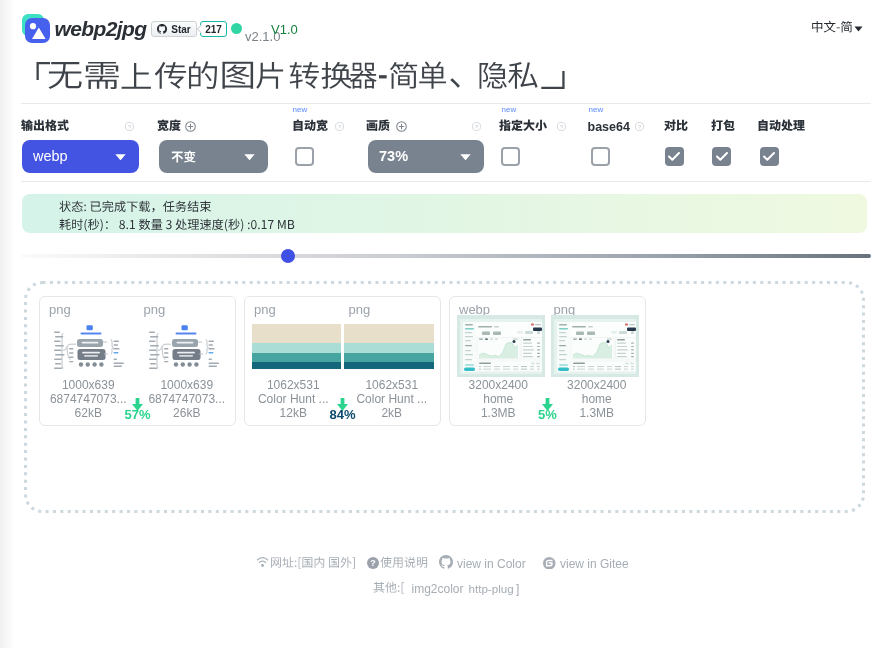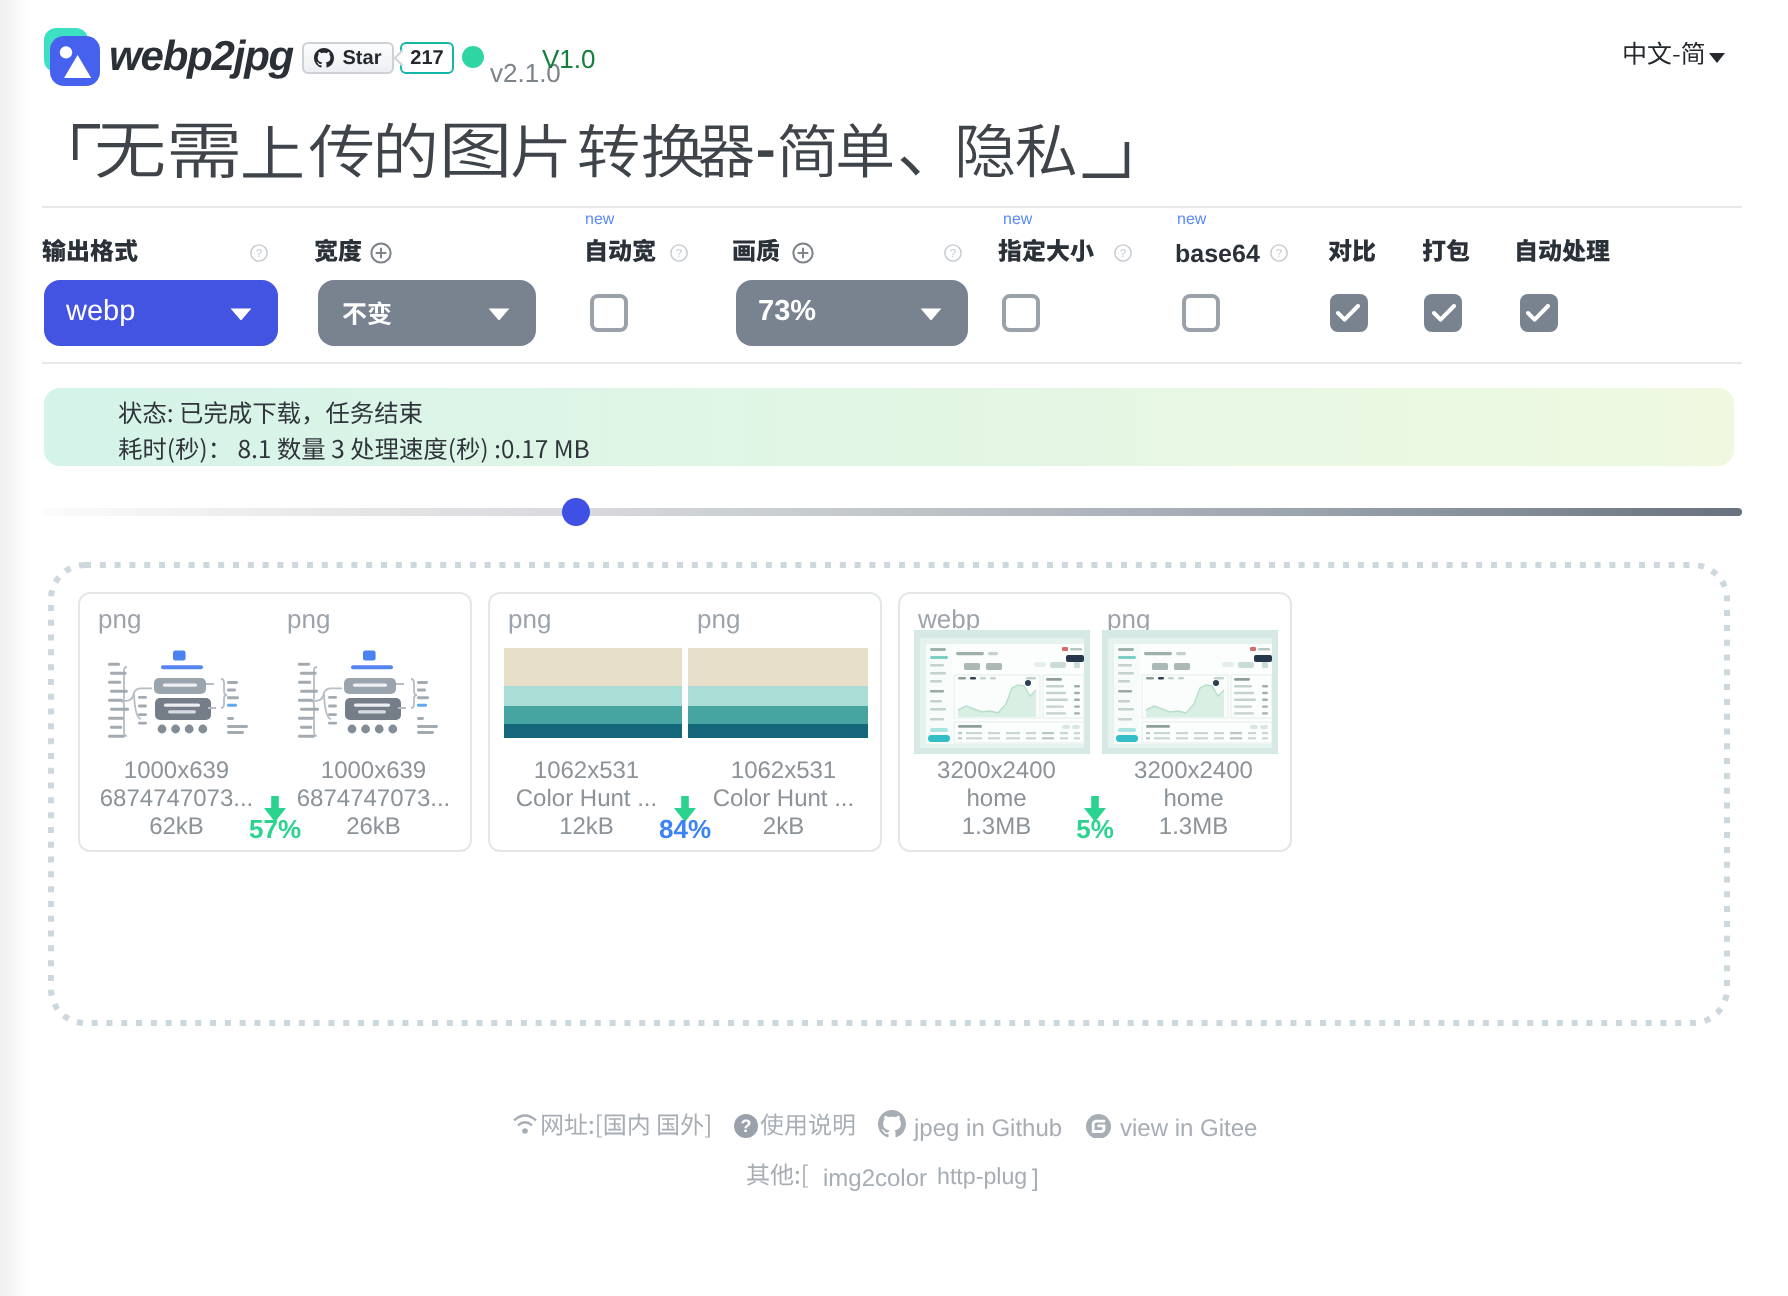--- a/index.html
+++ b/index.html
@@ -210,21 +210,21 @@
 <div class="abs" style="left:107.5px;top:407px;width:60px;text-align:center;font-size:13px;font-weight:bold;color:#2bd48e">57%</div>
 <div class="abs" style="left:233.25px;top:377.5px;width:120px;text-align:center;font-size:12px;color:#8b9298">1062x531</div>
 <div class="abs" style="left:233.25px;top:391.5px;width:120px;text-align:center;font-size:12px;color:#8b9298">Color Hunt ...</div>
 <div class="abs" style="left:233.25px;top:405.5px;width:120px;text-align:center;font-size:12px;color:#8b9298">12kB</div>
 <div class="abs" style="left:331.75px;top:377.5px;width:120px;text-align:center;font-size:12px;color:#8b9298">1062x531</div>
 <div class="abs" style="left:331.75px;top:391.5px;width:120px;text-align:center;font-size:12px;color:#8b9298">Color Hunt ...</div>
 <div class="abs" style="left:331.75px;top:405.5px;width:120px;text-align:center;font-size:12px;color:#8b9298">2kB</div>
 <svg class="abs" style="left:337.0px;top:398px" width="11" height="13" viewBox="0 0 11 13">
 <path d="M3.6 0 H7.4 V6 H11 L5.5 13 L0 6 H3.6 Z" fill="#2bd48e"></path>
   </svg>
-<div class="abs" style="left:312.5px;top:407px;width:60px;text-align:center;font-size:13px;font-weight:bold;color:#3b82f6">84%</div>
+<div class="abs" style="left:312.5px;top:407px;width:60px;text-align:center;font-size:13px;font-weight:bold;color:#0c4a6e">84%</div>
 <div class="abs" style="left:438.25px;top:377.5px;width:120px;text-align:center;font-size:12px;color:#8b9298">3200x2400</div>
 <div class="abs" style="left:438.25px;top:391.5px;width:120px;text-align:center;font-size:12px;color:#8b9298">home</div>
 <div class="abs" style="left:438.25px;top:405.5px;width:120px;text-align:center;font-size:12px;color:#8b9298">1.3MB</div>
 <div class="abs" style="left:536.75px;top:377.5px;width:120px;text-align:center;font-size:12px;color:#8b9298">3200x2400</div>
 <div class="abs" style="left:536.75px;top:391.5px;width:120px;text-align:center;font-size:12px;color:#8b9298">home</div>
 <div class="abs" style="left:536.75px;top:405.5px;width:120px;text-align:center;font-size:12px;color:#8b9298">1.3MB</div>
 <svg class="abs" style="left:542.0px;top:398px" width="11" height="13" viewBox="0 0 11 13">
 <path d="M3.6 0 H7.4 V6 H11 L5.5 13 L0 6 H3.6 Z" fill="#2bd48e"></path>
   </svg>
 <div class="abs" style="left:517.5px;top:407px;width:60px;text-align:center;font-size:13px;font-weight:bold;color:#2bd48e">5%</div>
@@ -465,21 +465,21 @@
 <svg class="abs" style="left:367px;top:556.5px" width="12" height="12" viewBox="0 0 12 12">
 <circle cx="6" cy="6" r="6" fill="#9aa1ab"></circle>
 <text x="6" y="9" font-size="9" font-weight="bold" font-family="Liberation Sans" fill="#fff" text-anchor="middle">?</text>
   </svg>
 <svg style="position:absolute;left:379.5px;top:553.2px;overflow:visible" width="52" height="18" viewBox="0 0 52 18">
     <path transform="translate(0,13.8)" d="M7.2 -10.0V-8.7H3.9V-7.9H7.2V-6.7H4.2V-3.4H7.1C7.0 -2.8 6.9 -2.1 6.5 -1.6C5.8 -2.0 5.3 -2.6 5.0 -3.2L4.2 -2.9C4.6 -2.2 5.2 -1.5 5.9 -1.0C5.4 -0.5 4.6 -0.0 3.4 0.3C3.6 0.4 3.9 0.8 4.0 1.0C5.2 0.6 6.1 0.1 6.7 -0.5C7.9 0.3 9.4 0.7 11.1 1.0C11.2 0.7 11.5 0.4 11.7 0.2C9.9 -0.0 8.4 -0.4 7.2 -1.1C7.7 -1.8 7.9 -2.6 8.0 -3.4H11.1V-6.7H8.1V-7.9H11.5V-8.7H8.1V-10.0ZM5.0 -6.0H7.2V-4.7L7.2 -4.2H5.0ZM8.1 -6.0H10.3V-4.2H8.1L8.1 -4.7ZM3.3 -10.1C2.6 -8.3 1.5 -6.5 0.3 -5.4C0.4 -5.1 0.7 -4.7 0.8 -4.5C1.2 -4.9 1.7 -5.4 2.1 -6.0V1.0H2.9V-7.3C3.4 -8.1 3.8 -9.0 4.2 -9.8Z M13.8 -9.2V-4.9C13.8 -3.2 13.7 -1.1 12.4 0.4C12.6 0.5 12.9 0.8 13.1 1.0C14.0 0.0 14.4 -1.4 14.6 -2.7H17.6V0.9H18.5V-2.7H21.8V-0.3C21.8 -0.0 21.7 0.0 21.4 0.0C21.2 0.0 20.4 0.1 19.5 0.0C19.7 0.3 19.8 0.7 19.9 0.9C21.0 0.9 21.7 0.9 22.1 0.7C22.5 0.6 22.6 0.3 22.6 -0.3V-9.2ZM14.7 -8.4H17.6V-6.4H14.7ZM21.8 -8.4V-6.4H18.5V-8.4ZM14.7 -5.6H17.6V-3.6H14.7C14.7 -4.0 14.7 -4.5 14.7 -4.9ZM21.8 -5.6V-3.6H18.5V-5.6Z M25.3 -9.3C26.0 -8.7 26.8 -7.8 27.2 -7.3L27.8 -8.0C27.4 -8.5 26.6 -9.3 25.9 -9.8ZM29.5 -6.9H33.6V-4.7H29.5ZM26.1 0.5C26.3 0.3 26.6 -0.0 28.9 -1.7C28.8 -1.8 28.6 -2.2 28.6 -2.5L27.2 -1.5V-6.3H24.5V-5.4H26.3V-1.4C26.3 -0.9 25.8 -0.5 25.6 -0.3C25.8 -0.1 26.0 0.3 26.1 0.5ZM28.6 -7.7V-3.9H30.1C30.0 -1.9 29.6 -0.5 27.6 0.3C27.8 0.4 28.0 0.8 28.1 1.0C30.3 0.1 30.9 -1.6 31.0 -3.9H32.1V-0.4C32.1 0.5 32.3 0.8 33.2 0.8C33.4 0.8 34.2 0.8 34.4 0.8C35.2 0.8 35.4 0.4 35.5 -1.2C35.3 -1.2 34.9 -1.4 34.7 -1.5C34.7 -0.2 34.6 -0.0 34.3 -0.0C34.2 -0.0 33.5 -0.0 33.3 -0.0C33.0 -0.0 33.0 -0.1 33.0 -0.4V-3.9H34.5V-7.7H33.2C33.6 -8.3 33.9 -9.1 34.2 -9.8L33.3 -10.1C33.1 -9.3 32.6 -8.4 32.3 -7.7H30.2L31.0 -8.0C30.8 -8.6 30.3 -9.4 29.9 -10.0L29.1 -9.7C29.6 -9.1 30.0 -8.2 30.2 -7.7Z M40.1 -5.4V-3.0H37.8V-5.4ZM40.1 -6.2H37.8V-8.5H40.1ZM37.0 -9.3V-1.1H37.8V-2.2H40.9V-9.3ZM46.2 -8.7V-6.6H42.9V-8.7ZM42.0 -9.6V-5.3C42.0 -3.4 41.8 -1.1 39.8 0.4C40.0 0.6 40.3 0.9 40.4 1.0C41.8 -0.0 42.4 -1.5 42.7 -2.9H46.2V-0.2C46.2 -0.0 46.2 0.1 45.9 0.1C45.7 0.1 45.0 0.1 44.2 0.0C44.3 0.3 44.5 0.7 44.5 0.9C45.6 0.9 46.2 0.9 46.6 0.8C47.0 0.6 47.1 0.3 47.1 -0.2V-9.6ZM46.2 -5.8V-3.7H42.8C42.9 -4.2 42.9 -4.8 42.9 -5.3V-5.8Z" fill="#a6adb4"></path>
   </svg>
 <svg class="abs" style="left:439px;top:555px" width="14" height="14" viewBox="0 0 16 16" fill="#a6adb4">
     <path d="M8 0C3.58 0 0 3.58 0 8c0 3.54 2.29 6.53 5.47 7.59.4.07.55-.17.55-.38 0-.19-.01-.82-.01-1.49-2.01.37-2.53-.49-2.69-.94-.09-.23-.48-.94-.82-1.13-.28-.15-.68-.52-.01-.53.63-.01 1.08.58 1.23.82.72 1.21 1.87.87 2.33.66.07-.52.28-.87.51-1.07-1.78-.2-3.64-.89-3.64-3.95 0-.87.31-1.59.82-2.15-.08-.2-.36-1.02.08-2.12 0 0 .67-.21 2.2.82.64-.18 1.32-.27 2-.27s1.36.09 2 .27c1.53-1.04 2.2-.82 2.2-.82.44 1.1.16 1.92.08 2.12.51.56.82 1.27.82 2.15 0 3.07-1.87 3.75-3.65 3.95.29.25.54.73.54 1.48 0 1.07-.01 1.93-.01 2.2 0 .21.15.46.55.38A8.01 8.01 0 0 0 16 8c0-4.42-3.58-8-8-8z"></path>
   </svg>
-<div class="abs" style="left:457px;top:557px;font-size:12px;color:#a6adb4">jpeg in Github</div>
+<div class="abs" style="left:457px;top:557px;font-size:12px;color:#a6adb4">view in Color</div>
 <svg class="abs" style="left:543px;top:556.5px" width="12.5" height="12.5" viewBox="0 0 16 16">
 <circle cx="8" cy="8" r="8" fill="#a6adb4"></circle>
 <path d="M11.9 6.7H7.6c-.2 0-.4.2-.4.4v1c0 .2.2.4.4.4h2.6c.2 0 .4.2.4.4v.2c0 .7-.6 1.2-1.2 1.2H5.9c-.2 0-.4-.2-.4-.4V6.6c0-.7.6-1.2 1.2-1.2h5.2c.2 0 .4-.2.4-.4v-1c0-.2-.2-.4-.4-.4H6.7c-1.7 0-3 1.4-3 3v5.2c0 .2.2.4.4.4h5.5c1.5 0 2.8-1.2 2.8-2.8V7.1c0-.2-.2-.4-.4-.4z" fill="#fff"></path>
   </svg>
 <div class="abs" style="left:560px;top:557px;font-size:12px;color:#a6adb4">view in Gitee</div>
 <svg style="position:absolute;left:373.4px;top:577.7px;overflow:visible" width="35" height="18" viewBox="0 0 35 18">
     <path transform="translate(0,13.8)" d="M6.9 -0.8C8.3 -0.3 9.7 0.4 10.6 0.9L11.4 0.3C10.5 -0.2 8.9 -0.9 7.5 -1.3ZM4.3 -1.4C3.5 -0.8 1.8 -0.1 0.5 0.3C0.7 0.4 1.0 0.7 1.1 0.9C2.4 0.5 4.1 -0.2 5.1 -0.9ZM8.2 -10.1V-8.7H3.8V-10.1H2.9V-8.7H1.0V-7.8H2.9V-2.5H0.6V-1.6H11.4V-2.5H9.1V-7.8H11.1V-8.7H9.1V-10.1ZM3.8 -2.5V-3.8H8.2V-2.5ZM3.8 -7.8H8.2V-6.6H3.8ZM3.8 -5.9H8.2V-4.5H3.8Z M16.8 -8.9V-5.7L15.3 -5.1L15.6 -4.3L16.8 -4.8V-0.9C16.8 0.5 17.2 0.8 18.6 0.8C19.0 0.8 21.4 0.8 21.8 0.8C23.1 0.8 23.4 0.3 23.6 -1.4C23.3 -1.5 22.9 -1.6 22.7 -1.8C22.6 -0.3 22.5 -0.0 21.8 -0.0C21.2 -0.0 19.1 -0.0 18.7 -0.0C17.8 -0.0 17.7 -0.2 17.7 -0.9V-5.1L19.4 -5.8V-1.7H20.3V-6.1L22.2 -6.9C22.2 -5.0 22.1 -3.7 22.0 -3.4C22.0 -3.1 21.8 -3.1 21.6 -3.1C21.5 -3.1 21.0 -3.0 20.7 -3.1C20.8 -2.9 20.9 -2.5 20.9 -2.2C21.3 -2.2 21.8 -2.2 22.2 -2.3C22.5 -2.4 22.8 -2.6 22.9 -3.2C23.0 -3.7 23.0 -5.4 23.0 -7.6L23.1 -7.8L22.4 -8.0L22.3 -7.9L22.2 -7.8L20.3 -7.1V-10.1H19.4V-6.7L17.7 -6.1V-8.9ZM15.2 -10.0C14.5 -8.2 13.4 -6.4 12.2 -5.2C12.4 -5.0 12.6 -4.6 12.7 -4.4C13.1 -4.8 13.5 -5.3 13.9 -5.8V0.9H14.8V-7.2C15.3 -8.1 15.7 -8.9 16.0 -9.8Z M25.7 -4.7C26.1 -4.7 26.5 -5.0 26.5 -5.5C26.5 -6.0 26.1 -6.4 25.7 -6.4C25.2 -6.4 24.9 -6.0 24.9 -5.5C24.9 -5.0 25.2 -4.7 25.7 -4.7ZM25.7 0.2C26.1 0.2 26.5 -0.2 26.5 -0.7C26.5 -1.2 26.1 -1.5 25.7 -1.5C25.2 -1.5 24.9 -1.2 24.9 -0.7C24.9 -0.2 25.2 0.2 25.7 0.2Z M28.6 2.0H31.0V1.4H29.4V-8.9H31.0V-9.5H28.6Z" fill="#a6adb4"></path>
   </svg>
 <div class="abs" style="left:411.5px;top:581.5px;font-size:12px;color:#a6adb4">img2color</div>
 <div class="abs" style="left:468.5px;top:581.5px;font-size:11.6px;color:#a6adb4">http-plug</div>

